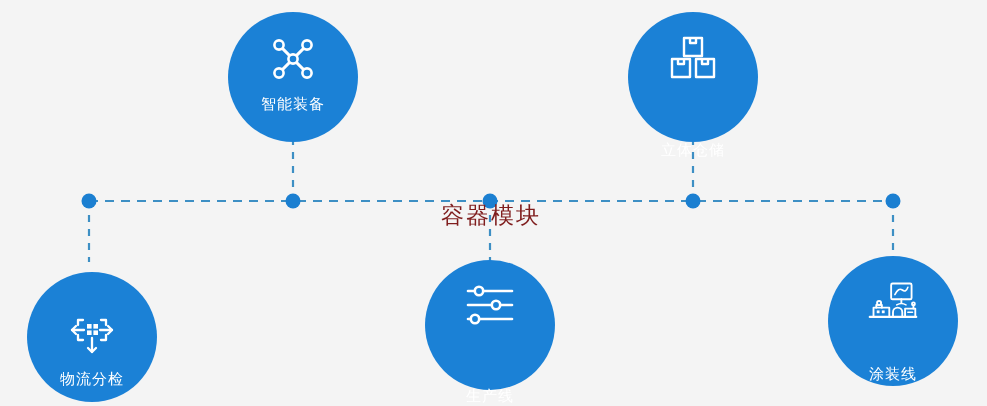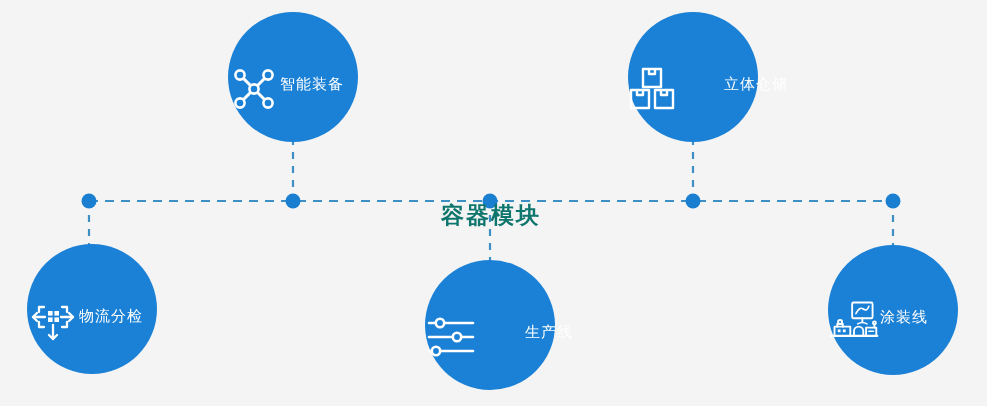--- a/index.html
+++ b/index.html
@@ -30,33 +30,34 @@
   }
   
   .watermark {
     position: absolute;
     left: 431px;
     top: 200px;
     width: 120px;
     text-align: center;
     font-size: 23px;
     letter-spacing: 2px;
-    font-weight: 700;
-    color: #0f766e;
+    font-weight: 400;
+    color: #7f1d1d;
     user-select: none;
     white-space: nowrap;
   }
   
   .node {
     position: absolute;
     width: 130px;
     height: 130px;
     border-radius: 50%;
     background: #1b81d6;
     display: flex;
+    flex-direction: column;
     align-items: center;
     justify-content: flex-start;
     box-sizing: border-box;
   }
   .node .icon-wrap {
     margin-top: 23px;
     width: 52px;
     height: 48px;
     display: flex;
     align-items: center;
@@ -69,23 +70,23 @@
     margin-top: 14px;
     font-size: 15px;
     color: #ffffff;
     letter-spacing: 1px;
     line-height: 1;
     white-space: nowrap;
   }
   
   #node-0 { left: 228px; top: 12px; }
   #node-1 { left: 628px; top: 12px; gap: 48px; }
-  #node-2 { left: 27px;  top: 244px; }
+  #node-2 { left: 27px;  top: 272px; justify-content: center; }
   #node-3 { left: 425px; top: 260px; gap: 48px; }
-  #node-4 { left: 828px; top: 245px; }
+  #node-4 { left: 828px; top: 256px; gap: 26px; }
 </style>
 </head>
 <body>
 
 <div id="stage">
 
   <svg id="connectors" viewBox="0 0 987 406" xmlns="http://www.w3.org/2000/svg">
 
     <line x1="89" y1="201" x2="893" y2="201" stroke="#3d8fc4" stroke-width="2.2" stroke-dasharray="9 7"></line>
 

